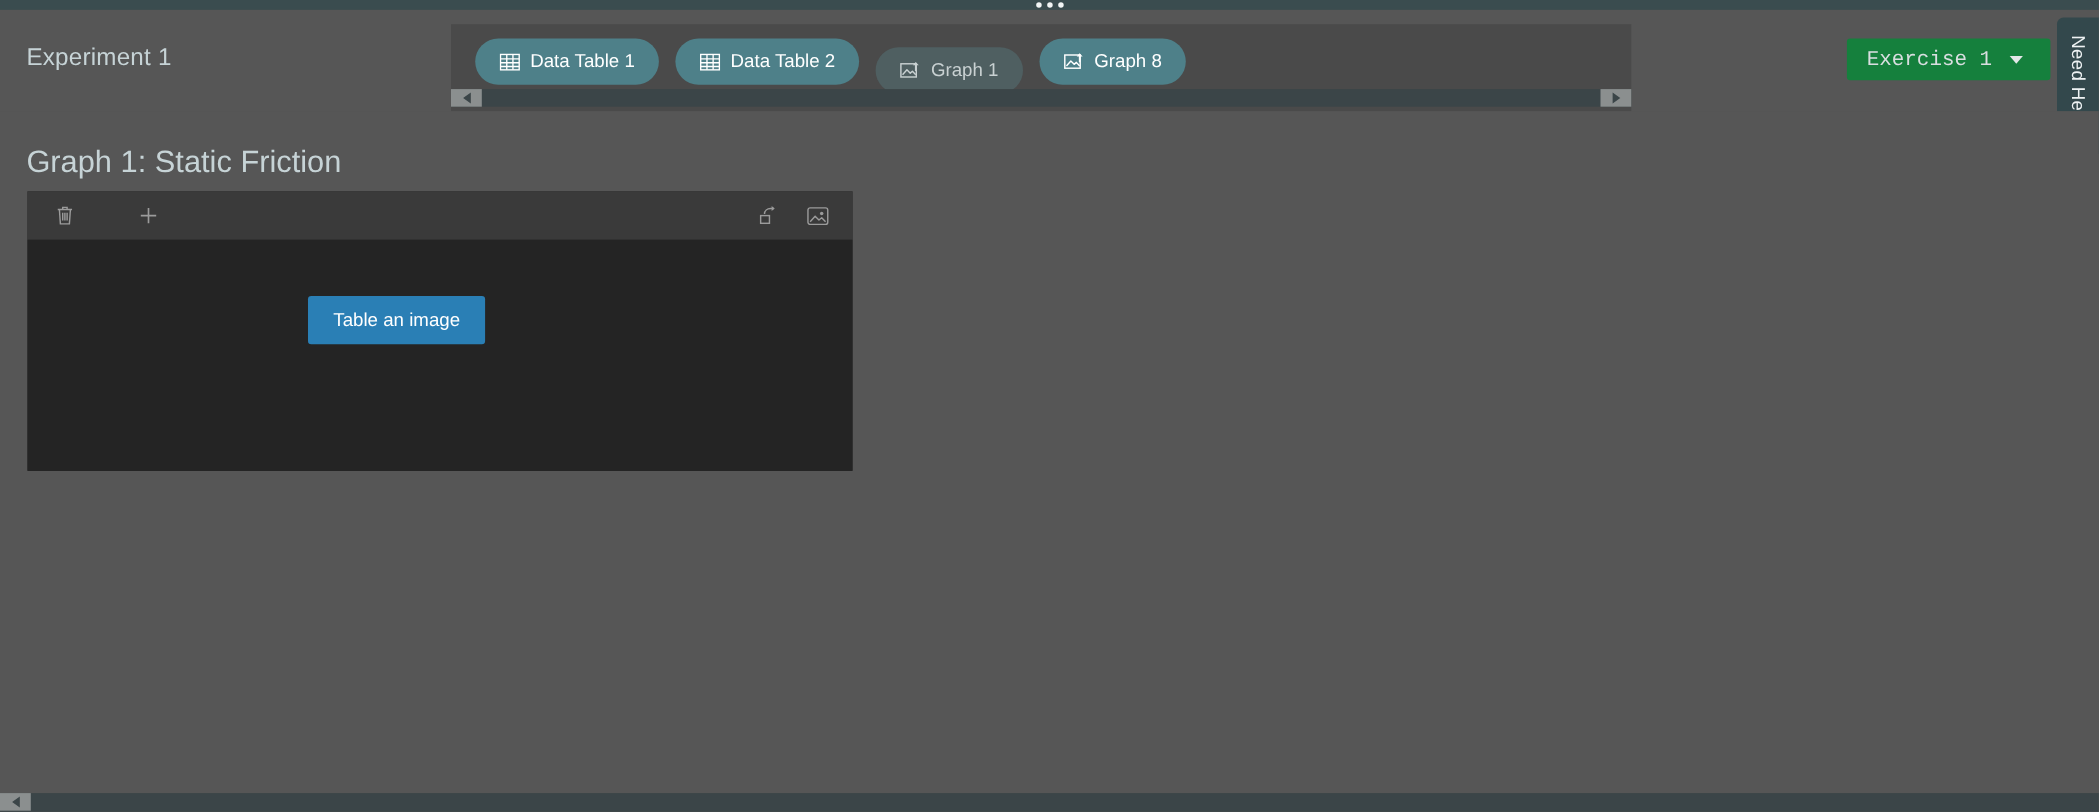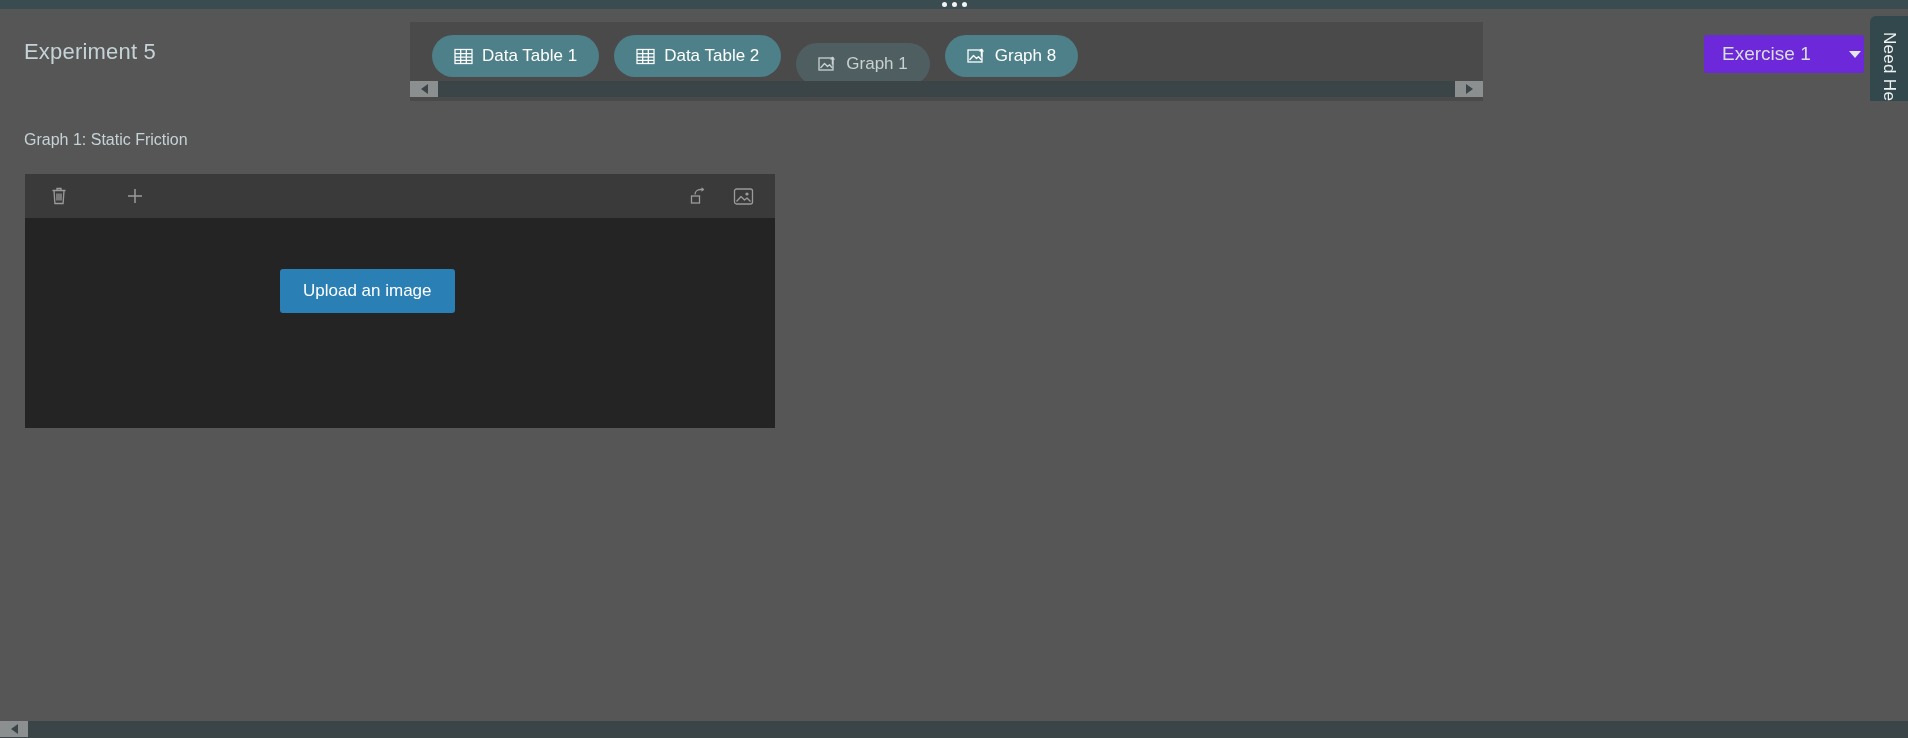--- a/index.html
+++ b/index.html
@@ -122,31 +122,32 @@
   .scroll-arrow.left .tri { border-right: 7px solid #3b4548; }
   .scroll-arrow.right .tri { border-left: 7px solid #3b4548; }
 
   
   #exercise-select {
     position: absolute;
     right: 44px;
     top: 26px;
     height: 38px;
     min-width: 160px;
-    background: #6d28d9;
+    background: #15803d;
     border-radius: 3px;
     display: flex;
     align-items: center;
     justify-content: space-between;
     gap: 16px;
-    padding: 0 3px 0 18px;
+    padding: 0 25px 0 18px;
     color: #d9dee0;
     font-size: 19px;
     cursor: pointer;
     user-select: none;
+    font-family: Liberation Mono, monospace;
   }
   #exercise-select .caret {
     width: 0; height: 0;
     border-left: 6px solid transparent;
     border-right: 6px solid transparent;
     border-top: 7px solid #e3e7e8;
   }
 
   
   #need-help {
@@ -176,21 +177,21 @@
     top: 101px; left: 0;
     width: 1908px;
     height: 620px;
     background: #565656;
   }
 
   #graph-heading {
     position: absolute;
     left: 24px;
     top: 30px;
-    font-size: 16px;
+    font-size: 28px;
     color: #c6d3d6;
     white-space: nowrap;
   }
 
   
   #graph-panel {
     position: absolute;
     left: 25px;
     top: 73px;
     width: 750px;
@@ -259,21 +260,21 @@
 <div id="top-handle-bar">
   <span class="dots">
     <i></i>
       <i></i>
       <i></i>
   </span>
 </div>
 
 <div id="header">
 
-  <div id="experiment-title">Experiment 5</div>
+  <div id="experiment-title">Experiment 1</div>
 
   <div id="tabstrip">
     <div id="tabs-row">
         <div class="tab">
           <span class="tabicon">
             <svg width="19" height="17" viewBox="0 0 19 17" fill="none" stroke="#ffffff" stroke-width="1.25">
               <rect x="1" y="1.5" width="17" height="14"></rect>
               <path d="M1 5.5h17M1 9h17M1 12.4h17M6.7 1.5v14M12.3 1.5v14"></path>
             </svg>
           </span>
@@ -373,21 +374,21 @@
               <rect x="1.5" y="2" width="18" height="15" rx="2"></rect>
               <circle cx="14" cy="7" r="1.6" fill="#9b9b9b" stroke="none"></circle>
               <path d="M3.5 14.5l4.5-5 3.5 3.5 2.5-2 3.5 3.5" stroke-linejoin="round"></path>
             </svg>
           </span>
         </div>
       </div>
     </div>
 
     <div id="graph-canvas">
-      <button id="upload-image-button">Upload an image</button>
+      <button id="upload-image-button">Table an image</button>
     </div>
   </div>
 </div>
 
 <div id="bottom-bar">
   <div class="scroll-arrow left">
     <span class="tri"></span>
   </div>
 </div>
 

